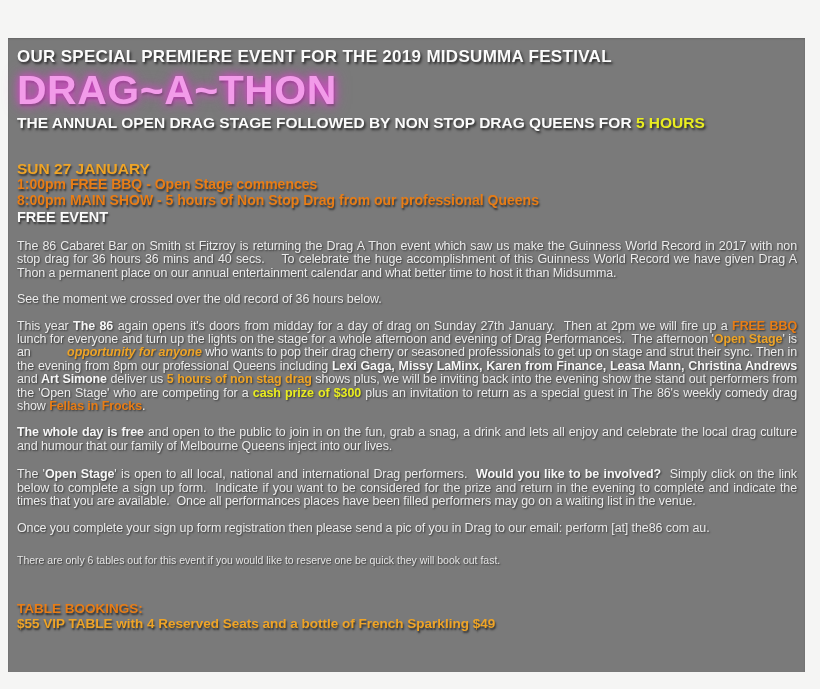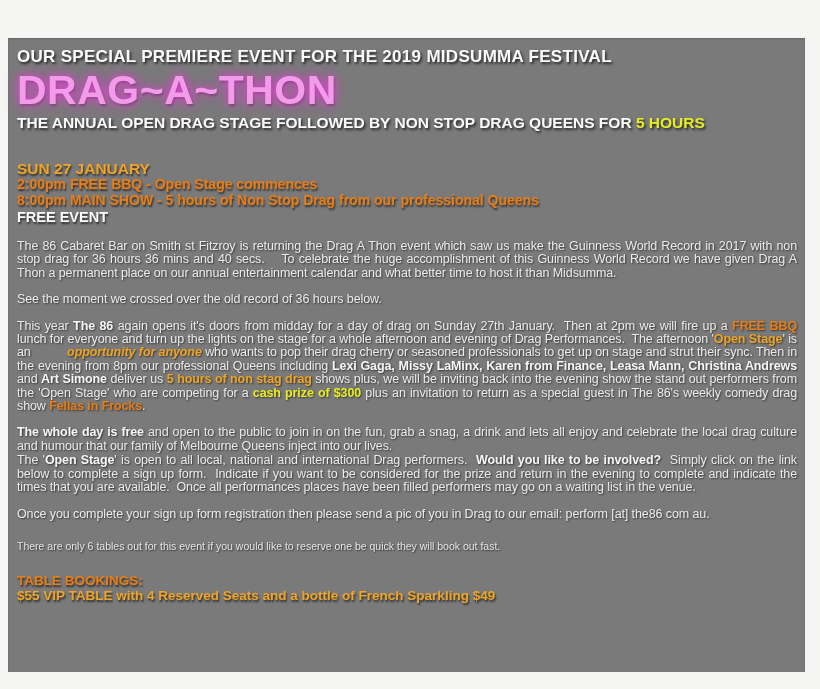--- a/index.html
+++ b/index.html
@@ -53,29 +53,29 @@
   .goldi{ font-weight: bold; font-style: italic; color: #efa426; margin-left: 33px; }
   .yel  { font-weight: bold; color: #e9ed20; }
 
   .want-line {
     margin-top: 36px; font-size: 13.5px; font-weight: bold;
     color: #fbfbfb; line-height: 16px;
     text-shadow: 1px 1.5px 2px rgba(25,25,25,0.8);
   }
   .want-line .q { margin-right: 13px; }
   .want-line .q:last-child { margin-right: 0; }
-  .tight { margin-top: 1px; }
+  .tight { margin-top: 15px; }
 
   .note {
     margin-top: 19px; font-size: 10.5px; 
     color: #e6e6e6; line-height: 12px;
     text-shadow: 1px 1px 1.5px rgba(25,25,25,0.7);
   }
   .bookings-heading {
-    margin-top: 21px; font-size: 13.5px; font-weight: bold;
+    margin-top: 35px; font-size: 13.5px; font-weight: bold;
     color: #e87d16; line-height: 15.5px;
     text-shadow: 1px 1.5px 2px rgba(25,25,25,0.8);
   }
   .vip-line {
     font-size: 13.5px; font-weight: bold; color: #efa426; line-height: 15.5px;
     text-shadow: 1px 1.5px 2px rgba(25,25,25,0.8);
   }
 </style>
 </head>
 <body>
@@ -84,21 +84,21 @@
   <div class="panel">
 
     <div class="premiere">OUR SPECIAL PREMIERE EVENT FOR THE 2019 MIDSUMMA FESTIVAL</div>
 
     <div class="title">DRAG~A~THON</div>
 
     <div class="subtitle"><span>THE ANNUAL OPEN DRAG STAGE FOLLOWED BY NON STOP DRAG QUEENS FOR </span><span class="yel">5 HOURS</span></div>
 
     <div class="date-line sh">SUN 27 JANUARY</div>
 
-    <div class="sched sh">2:00pm FREE BBQ - Open Stage commences</div>
+    <div class="sched sh">1:00pm FREE BBQ - Open Stage commences</div>
     <div class="sched sh">8:00pm MAIN SHOW - 5 hours of Non Stop Drag from our professional Queens</div>
 
     <div class="free-event sh">FREE EVENT</div>
 
     <div class="body-para" style="margin-top:15px">The 86 Cabaret Bar on Smith st Fitzroy is returning the Drag A Thon event which saw us make the Guinness World Record in 2017 with non stop drag for 36 hours 36 mins and 40 secs.    To celebrate the huge accomplishment of this Guinness World Record we have given Drag A Thon a permanent place on our annual entertainment calendar and what better time to host it than Midsumma.</div>
 
     <div class="body-para">See the moment we crossed over the old record of 36 hours below.</div>
 
     <div class="body-para"><span>This year </span><span class="bw">The 86</span><span> again opens it's doors from midday for a day of drag on Sunday 27th January.  Then at 2pm we will fire up a </span><span class="org">FREE BBQ</span><span> lunch for everyone and turn up the lights on the stage for a whole afternoon and evening of Drag Performances.  The afternoon '</span><span class="gold">Open Stage</span><span>' is an </span><span class="goldi">opportunity for anyone</span><span> who wants to pop their drag cherry or seasoned professionals to get up on stage and strut their sync. Then in the evening from 8pm our professional Queens including </span><span class="bw">Lexi Gaga, Missy LaMinx, Karen from Finance, Leasa Mann, Christina Andrews</span><span> and </span><span class="bw">Art Simone</span><span> deliver us </span><span class="gold">5 hours of non stag drag</span><span> shows plus, we will be inviting back into the evening show the stand out performers from the 'Open Stage' who are competing for a </span><span class="yel">cash prize of $300</span><span> plus an invitation to return as a special guest in The 86's weekly comedy drag show </span><span class="org">Fellas in Frocks</span><span>.</span></div>
 

